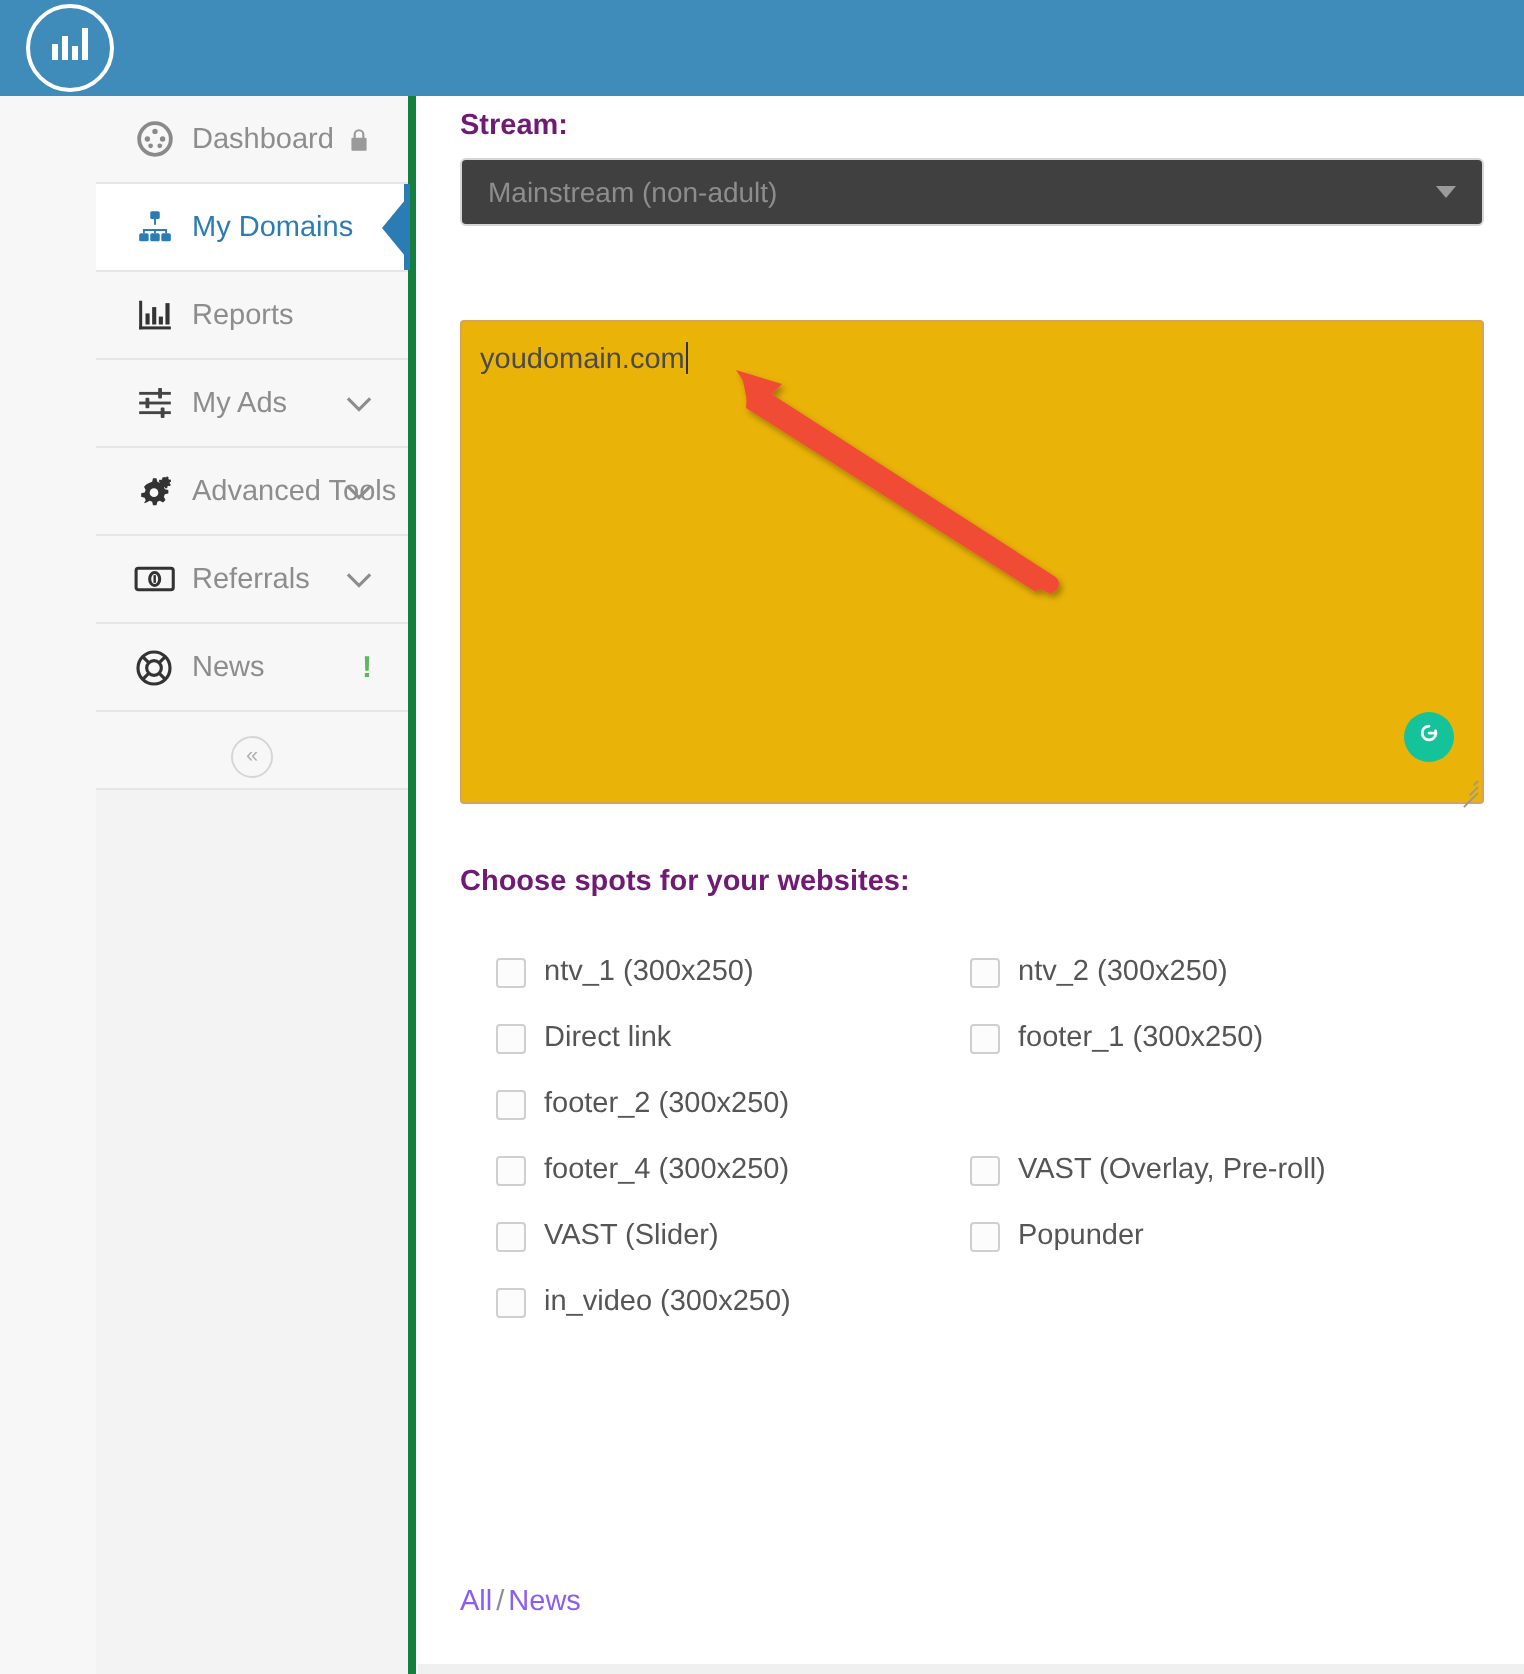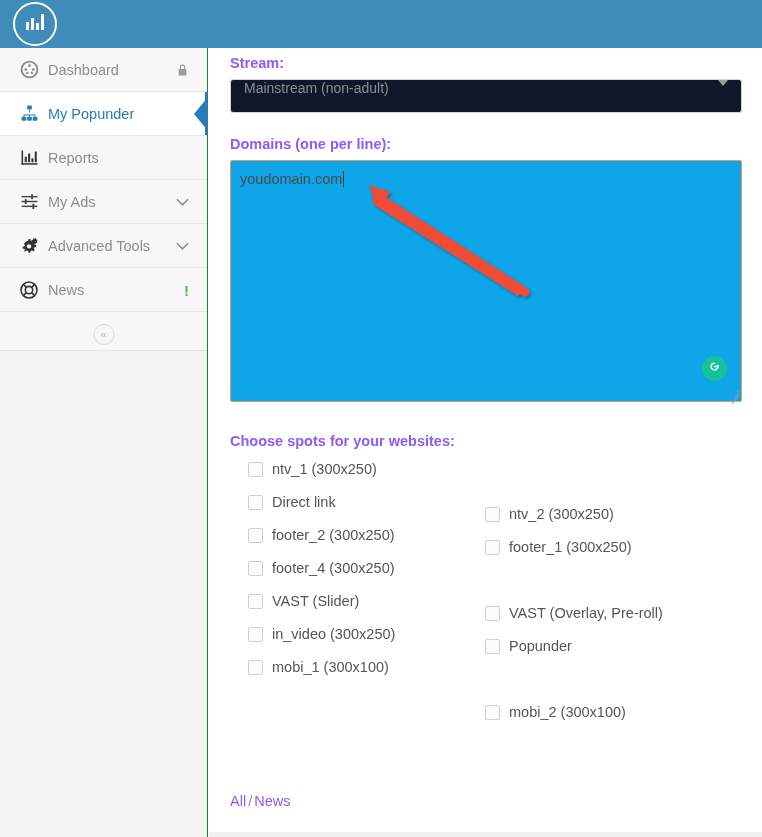--- a/index.html
+++ b/index.html
@@ -46,22 +46,23 @@
   #brand-logo .bars i:nth-child(3) { height: 7px; }
   #brand-logo .bars i:nth-child(4) { height: 16px; }
 
   
   #sidebar {
     position: absolute;
     left: 0; top: 48px;
     width: 208px;
     height: 789px;
     background: #f7f7f7;
-    border-right: 1px solid #15803d;
-    box-sizing: border-box;
+    border-right: 4px solid #15803d;
+    box-sizing: border-box;
+    padding-left: 48px;
   }
   .nav-item {
     position: relative;
     height: 44px;
     display: flex;
     align-items: center;
     border-bottom: 1px solid #e6e6e6;
     box-sizing: border-box;
     cursor: pointer;
     background: #f7f7f7;
@@ -147,36 +148,36 @@
   #content {
     position: absolute;
     left: 208px; top: 48px;
     width: 554px;
     height: 789px;
     background: #ffffff;
     box-sizing: border-box;
     overflow: hidden;
   }
   .field-label {
-    color: #8b5cf6;
+    color: #701a75;
     font-size: 14.5px;
     font-weight: bold;
     margin: 0;
   }
   #stream-label { position: absolute; left: 22px; top: 7px; }
   #stream-select {
     position: absolute;
     left: 22px; top: 31px;
     width: 512px; height: 34px;
     border: 1px solid #d6d6d6;
     border-radius: 3px;
-    background: #0f172a;
-    box-sizing: border-box;
-    display: flex;
-    align-items: flex-start;
+    background: #404040;
+    box-sizing: border-box;
+    display: flex;
+    align-items: center;
     cursor: pointer;
   }
   #stream-select .sel-value {
     margin-left: 13px;
     font-size: 14px;
     color: #8d8d8d;
   }
   #stream-select .caret {
     position: absolute;
     right: 13px;
@@ -185,21 +186,21 @@
     border-right: 5px solid transparent;
     border-top: 6px solid #9b9b9b;
   }
   #domains-label { position: absolute; left: 22px; top: 88px; }
   #domains-textarea {
     position: absolute;
     left: 22px; top: 112px;
     width: 512px; height: 242px;
     border: 1px solid #d8a25c;
     border-radius: 2px;
-    background: #0ea5e9;
+    background: #eab308;
     box-sizing: border-box;
   }
   #domains-value {
     position: absolute;
     left: 9px; top: 10px;
     font-size: 14.5px;
     color: #4a4a4a;
     white-space: pre;
   }
   #text-caret {
@@ -242,21 +243,21 @@
 
   #spots-label { position: absolute; left: 22px; top: 385px; }
   #spots-grid {
     position: absolute;
     left: 40px; top: 413px;
     width: 500px;
   }
   .spot-row {
     display: flex;
     height: 33px;
-    align-items: flex-start;
+    align-items: flex-end;
   }
   .spot-cell {
     display: flex;
     align-items: center;
     cursor: pointer;
   }
   .spot-cell.col-left { width: 237px; }
   .spot-cell.col-right { width: 260px; margin-top: 45px; }
   .spot-cell.empty { cursor: default; }
   .cbx {
@@ -339,21 +340,21 @@
     <span class="nav-icon">
       <svg width="19" height="19" viewBox="0 0 24 24" fill="currentColor">
         <rect x="9" y="2" width="6" height="5" rx="1"></rect>
         <rect x="2" y="16" width="6" height="5" rx="1"></rect>
         <rect x="9" y="16" width="6" height="5" rx="1"></rect>
         <rect x="16" y="16" width="6" height="5" rx="1"></rect>
         <path d="M11.4 7h1.2v3.6h-1.2zM5 13.3h14v1.2H5z"></path>
         <path d="M4.4 13.3h1.2V16H4.4zM11.4 13.3h1.2V16h-1.2zM18.4 13.3h1.2V16h-1.2z"></path>
       </svg>
     </span>
-    <span class="nav-label">My Popunder</span>
+    <span class="nav-label">My Domains</span>
     <span class="active-edge"></span>
     <span class="active-pointer"></span>
   </div>
 
   <div class="nav-item">
     <span class="nav-icon">
       <svg width="19" height="19" viewBox="0 0 24 24" fill="#333">
         <rect x="2" y="3" width="1.9" height="18"></rect>
           <rect x="2" y="19.2" width="20" height="1.9"></rect>
         <rect x="6" y="11" width="2.6" height="7"></rect>
@@ -393,20 +394,35 @@
       </svg>
     </span>
     <span class="nav-label">Advanced Tools</span>
     <span class="nav-right">
       <svg width="13" height="8" viewBox="0 0 14 8" fill="none" stroke="#8d8d8d" stroke-width="1.7">
           <path d="M1 1l6 6 6-6"></path>
         </svg>
     </span>
   </div>
 
+  <div class="nav-item">
+    <span class="nav-icon">
+      <svg width="21" height="19" viewBox="0 0 26 18" fill="none" stroke="#333" stroke-width="1.9">
+        <rect x="1.3" y="2.3" width="23" height="13.4" rx="1.4"></rect>
+        <ellipse cx="12.8" cy="9" rx="3.1" ry="4"></ellipse>
+        <path d="M12.8 6.6v4.8" stroke-width="1.5"></path>
+      </svg>
+    </span>
+    <span class="nav-label">Referrals</span>
+    <span class="nav-right">
+      <svg width="13" height="8" viewBox="0 0 14 8" fill="none" stroke="#8d8d8d" stroke-width="1.7">
+          <path d="M1 1l6 6 6-6"></path>
+        </svg>
+    </span>
+  </div>
 
   <div class="nav-item">
     <span class="nav-icon">
       <svg width="20" height="20" viewBox="0 0 24 24" fill="none" stroke="#333" stroke-width="1.9">
         <circle cx="12" cy="12" r="9.6"></circle>
         <circle cx="12" cy="12" r="4.4"></circle>
         <path d="M5.2 5.2l3.6 3.6M18.8 5.2l-3.6 3.6M5.2 18.8l3.6-3.6M18.8 18.8l-3.6-3.6"></path>
       </svg>
     </span>
     <span class="nav-label">News</span>
@@ -421,21 +437,20 @@
 
 <div id="content">
 
   <div id="stream-label" class="field-label">Stream:</div>
 
   <div id="stream-select">
     <span class="sel-value">Mainstream (non-adult)</span>
     <span class="caret"></span>
   </div>
 
-  <div id="domains-label" class="field-label">Domains (one per line):</div>
 
   <div id="domains-textarea">
     <div id="domains-value"><span>youdomain.com</span><span id="text-caret"></span></div>
     <div id="grammarly-icon">
       <svg width="15" height="15" viewBox="0 0 24 24" fill="none" stroke="#ffffff" stroke-width="2.2" stroke-linecap="round">
         <path d="M12 6.5a5.5 5.5 0 105.2 3.7"></path>
         <path d="M12 12h5.4"></path>
       </svg>
     </div>
     <div id="resize-handle">
@@ -500,30 +515,20 @@
       </label>
     </div>
 
     <div class="spot-row">
       <label class="spot-cell col-left">
         <span class="cbx"></span>
         <span class="spot-text">in_video (300x250)</span>
       </label>
     </div>
 
-    <div class="spot-row">
-      <label class="spot-cell col-left">
-        <span class="cbx"></span>
-        <span class="spot-text">mobi_1 (300x100)</span>
-      </label>
-      <label class="spot-cell col-right">
-        <span class="cbx"></span>
-        <span class="spot-text">mobi_2 (300x100)</span>
-      </label>
-    </div>
 
 
   </div>
 
   <div id="all-none">
     <a>All</a><span class="sep">/</span><a>News</a>
   </div>
 
 </div>
 

